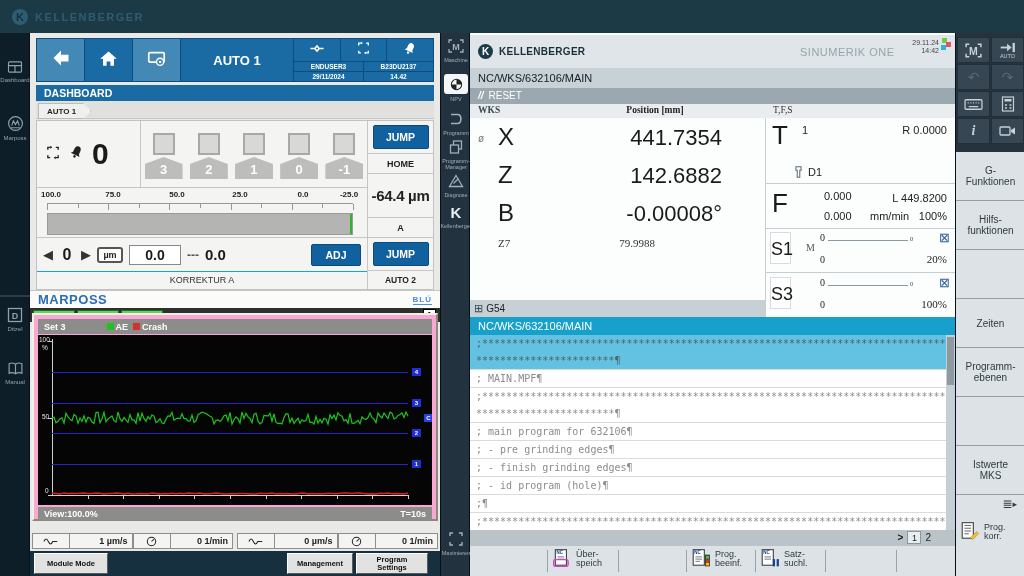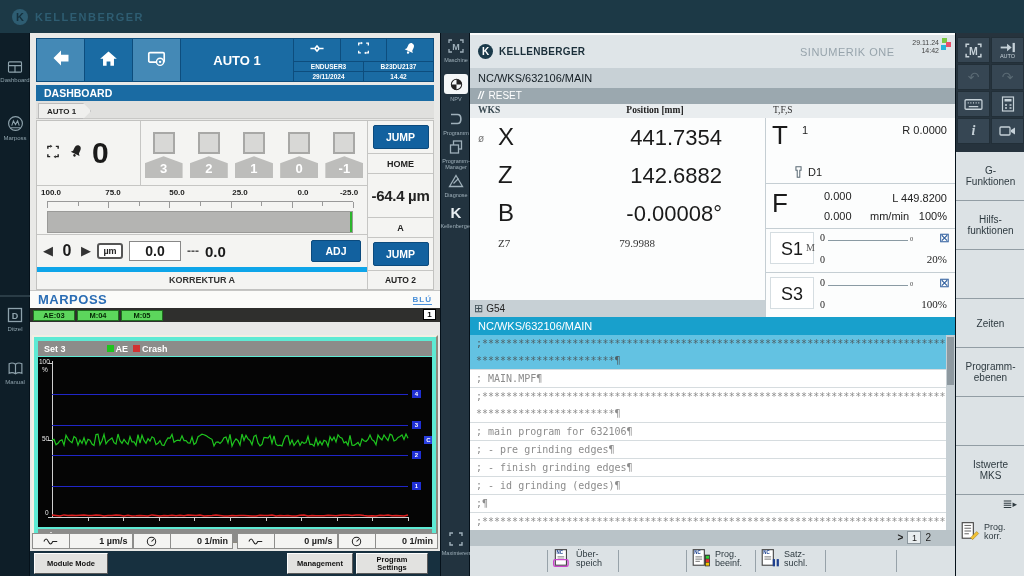--- a/index.html
+++ b/index.html
@@ -52,34 +52,34 @@
   .g-bar{position:absolute;left:10px;right:14px;top:25px;height:22px;background:#b4b4b2;border:1px solid #9a9a98;}
   .g-bar-edge{position:absolute;right:0;top:0;width:2px;height:100%;background:#2db52d;}
   .g-adjust{height:34px;border-top:1px solid #c6c6c4;display:flex;align-items:center;padding:0 6px;gap:6px;}
   .arrowbtn{font-size:13px;color:#333;line-height:14px;}
   .stepval{font-size:16px;font-weight:bold;color:#1a1a1a;width:16px;text-align:center;}
   .unitbox{width:26px;height:16px;border:2px solid #555;border-radius:3px;background:#fff;font-size:9px;font-weight:bold;text-align:center;line-height:13px;color:#222;}
   .valbox{width:52px;height:20px;border:1px solid #888;background:#fff;font-size:14px;font-weight:bold;text-align:center;line-height:18px;color:#1a1a1a;}
   .dashes{font-size:12px;font-weight:bold;color:#555;}
   .val2{font-size:15px;font-weight:bold;color:#1a1a1a;}
   .bluebtn{background:#12619f;color:#fff;font-weight:bold;font-size:10.5px;border:1px solid #0b4a7d;border-radius:2px;display:flex;align-items:center;justify-content:center;}
-  .g-lblrow{flex:1;border-top:5px solid #0ea5e9;text-align:center;font-size:9px;font-weight:bold;color:#333;line-height:17px;}
+  .g-lblrow{flex:1;border-top:1px solid #0ea5e9;text-align:center;font-size:9px;font-weight:normal;color:#333;line-height:17px;}
   .g-right{width:66px;border-left:1px solid #c6c6c4;display:flex;flex-direction:column;justify-content:flex-end;}
   .gr-row{border-bottom:1px solid #c6c6c4;display:flex;align-items:center;justify-content:center;font-weight:bold;color:#222;}
   .g-value{font-size:15px;letter-spacing:-0.3px;}
 
   .m-brand{position:absolute;left:0;top:257px;width:410px;height:18px;background:#fbfbf9;border-top:1px solid #c6c6c4;display:flex;align-items:center;padding:0 8px;}
   .mar-logo{color:#2a6db4;font-weight:bold;font-size:13px;letter-spacing:0.5px;}
   .blu-logo{margin-left:auto;color:#4a90d9;font-weight:bold;font-size:8px;letter-spacing:1px;border-bottom:1px solid #4a90d9;}
   .m-badges{position:absolute;left:0;top:275px;width:410px;height:14px;background:#2f2f2d;display:flex;align-items:center;gap:2px;padding-left:3px;}
   .badge{width:42px;height:11px;background:#5cd65c;border:1px solid #1e6e1e;color:#062806;font-weight:bold;font-size:7.5px;text-align:center;line-height:9px;}
   .pagebox{position:absolute;right:4px;top:1px;width:13px;height:11px;background:#fff;border:1px solid #000;font-size:8px;font-weight:bold;text-align:center;line-height:10px;color:#000;}
 
   
-  .chartframe{position:absolute;left:2px;top:302px;width:406px;height:208px;background:#5eead4;border:2px solid;border-color:#f2efe4 #8d897c #8d897c #f2efe4;}
+  .chartframe{position:absolute;left:2px;top:280px;width:406px;height:208px;background:#f9a8d4;border:2px solid;border-color:#f2efe4 #8d897c #8d897c #f2efe4;}
   .chd{position:absolute;left:4px;top:4px;width:394px;height:15px;background:#8c8c8a;display:flex;align-items:center;gap:5px;padding:0 6px;color:#fff;font-size:9px;font-weight:bold;}
   .leg-sq{width:7px;height:7px;display:inline-block;margin-right:2px;}
   .plotbg{position:absolute;left:4px;top:20px;width:394px;height:170px;background:#050505;overflow:hidden;}
   .ylab{position:absolute;color:#e8e8e8;font-size:6.5px;}
   .yaxis{position:absolute;left:14px;top:4px;width:1px;height:157px;background:#cfcfcf;}
   .xaxis{position:absolute;left:14px;top:160px;height:1px;width:356px;background:#cfcfcf;}
   .thr-line{position:absolute;left:14px;width:356px;height:1px;background:#2026c8;}
   .thr-tag{position:absolute;left:374px;width:9px;height:8px;background:#1f2fd4;color:#fff;font-size:6px;font-weight:bold;text-align:center;line-height:8px;}
   .thr-tag.cursor{left:386px;background:#2a3fe0;}
   .xtick{position:absolute;top:160px;width:1px;height:4px;background:#cfcfcf;}
@@ -112,21 +112,21 @@
   .s-cols{position:absolute;left:0;top:71px;width:485px;height:14px;background:#e9edef;font-size:9.5px;color:#333;}
   .s-main{position:absolute;left:0;top:85px;width:295px;height:182px;background:#fcfdfd;}
   .axisrow{position:absolute;left:0;width:295px;height:38px;}
   .ax-pre{position:absolute;left:8px;top:12px;font-size:10px;color:#777;}
   .ax-name{position:absolute;left:28px;top:2px;font-size:24px;color:#1a1a1a;}
   .ax-val{position:absolute;left:60px;top:4px;width:192px;text-align:right;font-size:22px;color:#1a1a1a;}
   .tfs{position:absolute;left:295px;top:85px;width:190px;height:199px;background:#fcfdfd;border-left:1px solid #c5ced3;}
   .tfs-div{position:absolute;left:0;width:190px;height:1px;background:#c5ced3;}
   .bigletter{position:absolute;font-size:26px;color:#1a1a1a;}
   .smalltxt{position:absolute;font-size:11px;color:#222;}
-  .sbox{position:absolute;left:4px;width:44px;height:32px;background:#fff;border:1px solid #d5dde1;text-align:center;font-size:18px;color:#1a1a1a;line-height:32px;}
+  .sbox{position:absolute;left:4px;width:21px;height:32px;background:#fff;border:1px solid #d5dde1;text-align:center;font-size:18px;color:#1a1a1a;line-height:32px;}
   .sline{position:absolute;height:1px;background:#8a9aa3;}
   .crossbox{position:absolute;right:5px;font-size:13px;color:#2d5d9d;line-height:13px;}
   .g54bar{position:absolute;left:0;top:267px;width:295px;height:17px;background:#c7d0d5;display:flex;align-items:center;gap:3px;padding-left:4px;font-size:10px;color:#222;}
   .ed-title{position:absolute;left:0;top:284px;width:485px;height:18px;background:#18a0cc;color:#fff;font-size:11px;line-height:18px;padding-left:8px;}
   .editor{position:absolute;left:0;top:302px;width:476px;height:195px;background:#fff;overflow:hidden;font-family:"DejaVu Sans Mono",monospace;font-size:10px;color:#8c8c8c;}
   .eline{height:18px;line-height:17px;padding-left:6px;border-bottom:1px solid #d6dcdf;white-space:nowrap;overflow:hidden;}
   .eline.wrap{height:35px;white-space:normal;word-break:break-all;}
   .eline.hl{background:#63c2e2;color:#4f6066;}
   .ed-sb{position:absolute;right:0;top:302px;width:9px;height:195px;background:#c6cfd4;}
   .ed-thumb{position:absolute;left:1px;top:2px;width:7px;height:48px;background:#8e99a0;}
@@ -572,21 +572,21 @@
     </div>
 
     <div class="ed-title">NC/WKS/632106/MAIN</div>
     <div class="editor">
       <div class="eline wrap hl">;****************************************************************************************************¶</div>
       <div class="eline">; MAIN.MPF¶</div>
       <div class="eline wrap">;****************************************************************************************************¶</div>
       <div class="eline">; main program for 632106¶</div>
       <div class="eline">; - pre grinding edges¶</div>
       <div class="eline">; - finish grinding edges¶</div>
-      <div class="eline">; - id grinding (edges)¶</div>
+      <div class="eline">; - id program (hole)¶</div>
       <div class="eline">;¶</div>
       <div class="eline wrap">;****************************************************************************************************¶</div>
     </div>
     <div class="ed-sb">
         <div class="ed-thumb"></div>
       </div>
 
     <div class="s-strip">
       <div class="pager">
         <span style="font-weight:bold;">&gt;</span>

